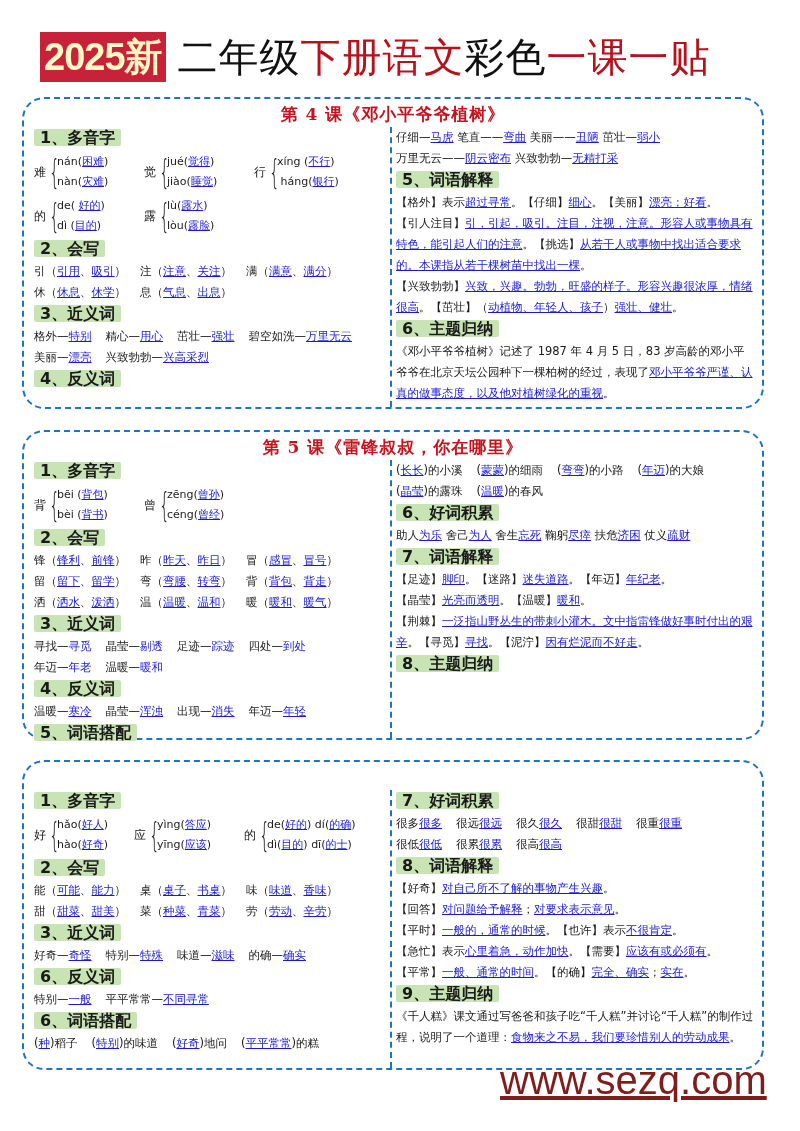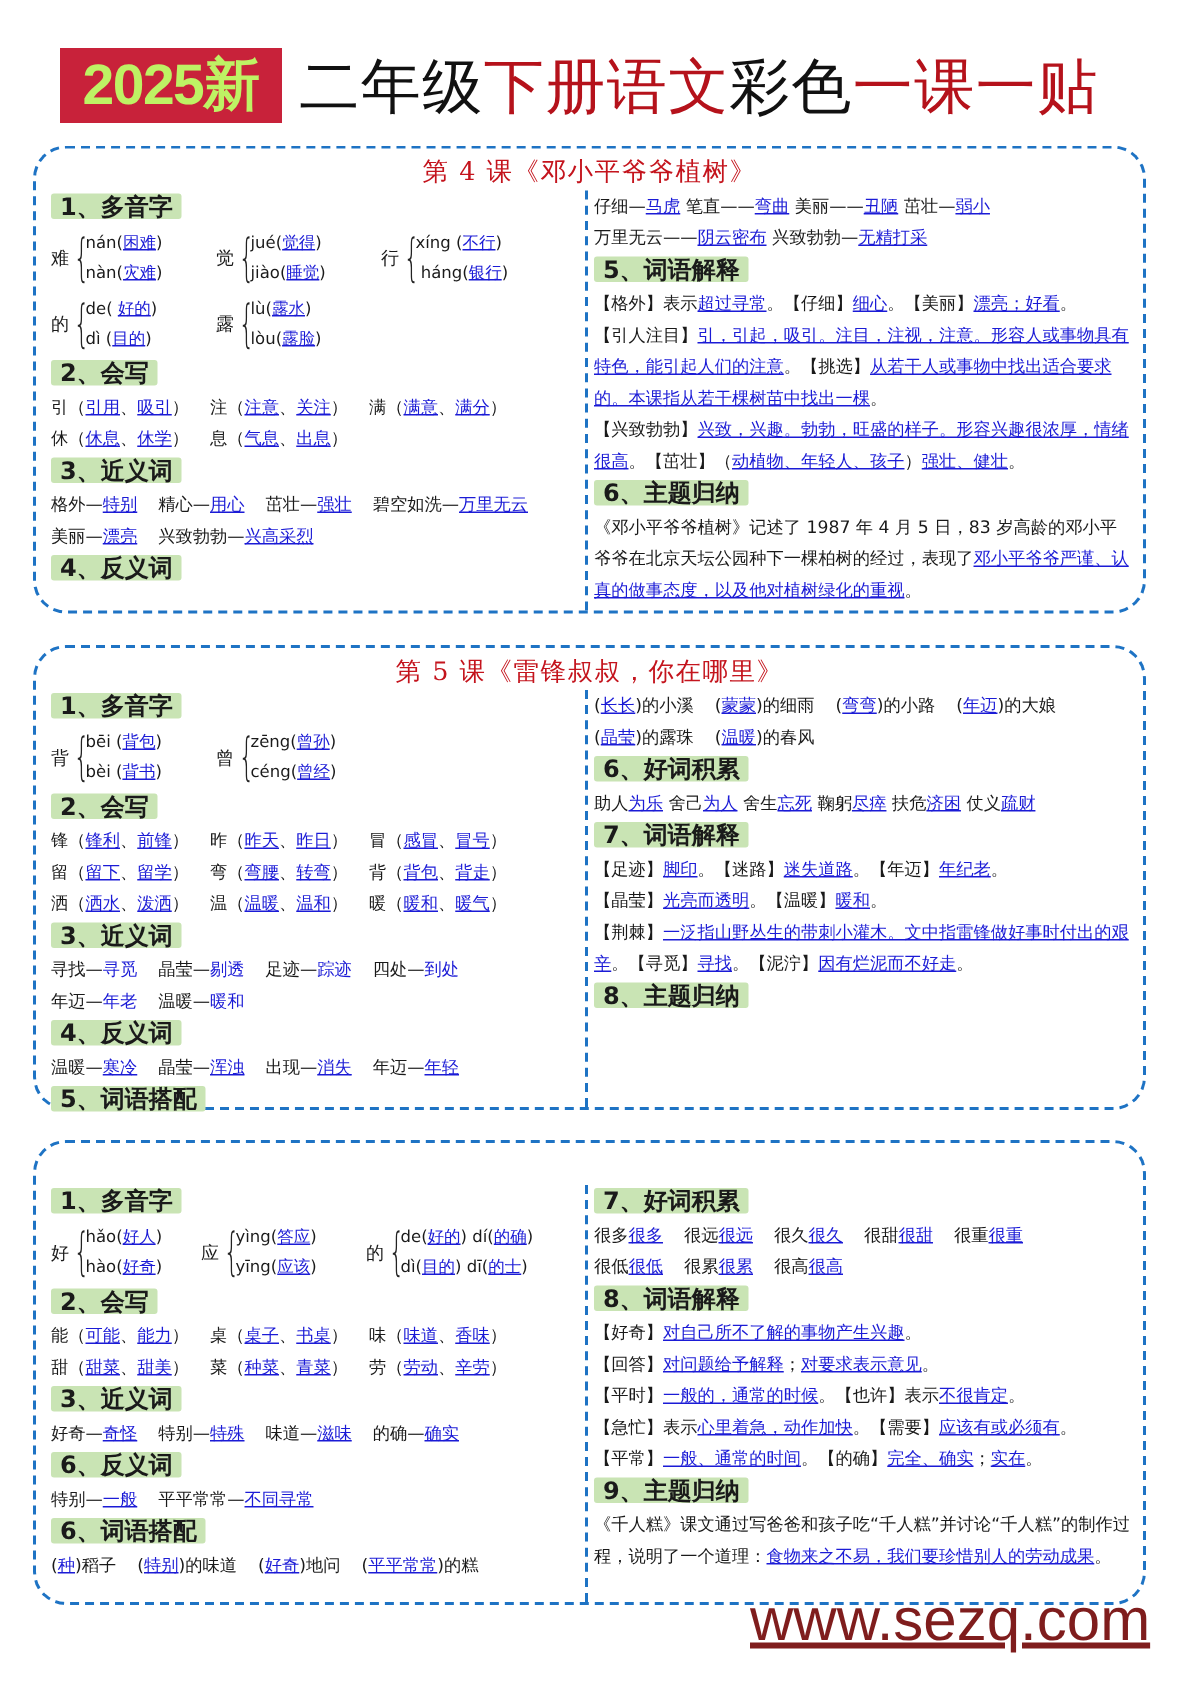--- a/index.html
+++ b/index.html
@@ -1,30 +1,30 @@
 <!DOCTYPE html>
 <html><head>
 <meta charset="utf-8">
 <style>
   * { box-sizing: border-box; margin: 0; padding: 0; }
   html, body { width: 800px; height: 1131px; background: #ffffff; overflow: hidden; }
   body { position: relative; font-family: "DejaVu Sans", "Liberation Sans", sans-serif; color: #1a1a1a; }
 
   
   .header { position: absolute; left: 40px; top: 32px; height: 50px; display: flex; align-items: center; }
-  .year-badge { background: #c8223a; color: #bef264; font-family: "Liberation Sans", sans-serif; font-weight: bold;
-    font-size: 38px; height: 50px; line-height: 50px; padding: 0 15px; letter-spacing: -1px; }
+  .year-badge { background: #c8223a; color: #fef9c3; font-family: "Liberation Sans", sans-serif; font-weight: bold;
+    font-size: 38px; height: 50px; line-height: 50px; padding: 0 4px; letter-spacing: -1px; }
   .title { font-family: "DejaVu Serif", serif; font-size: 40px; margin-left: 12px; letter-spacing: 1px; white-space: nowrap; }
   .title .blk { color: #111; }
   .title .red { color: #b5121b; }
 
   
   .lesson { position: absolute; left: 22px; width: 742px; border: 2.5px dashed #1e73c4; border-radius: 22px; }
   .lesson-title { position: absolute; left: 0; right: 0; top: 4px; text-align: center;
-    font-family: "DejaVu Serif", serif; font-weight: normal; color: #c4141d; font-size: 17px; letter-spacing: 1px; }
+    font-family: "DejaVu Serif", serif; font-weight: bold; color: #c4141d; font-size: 17px; letter-spacing: 1px; }
   .divider { position: absolute; left: 366px; top: 28px; bottom: 0; border-left: 2px dashed #1e73c4; }
   .col { position: absolute; top: 28px; font-size: 11.5px; line-height: 21px; }
   .col.left { left: 10px; width: 350px; }
   .col.right { left: 372px; width: 360px; }
 
   .sec { display: inline-block; background: #c9e4b4; font-weight: bold; font-size: 16px; padding: 0 6px;
     line-height: 17px; margin: 2px 0 2px 0; border-radius: 2px; }
   .row { white-space: nowrap; }
   .p { line-height: 21px; }
   .lk { color: #1b1bd6; text-decoration: underline; }

